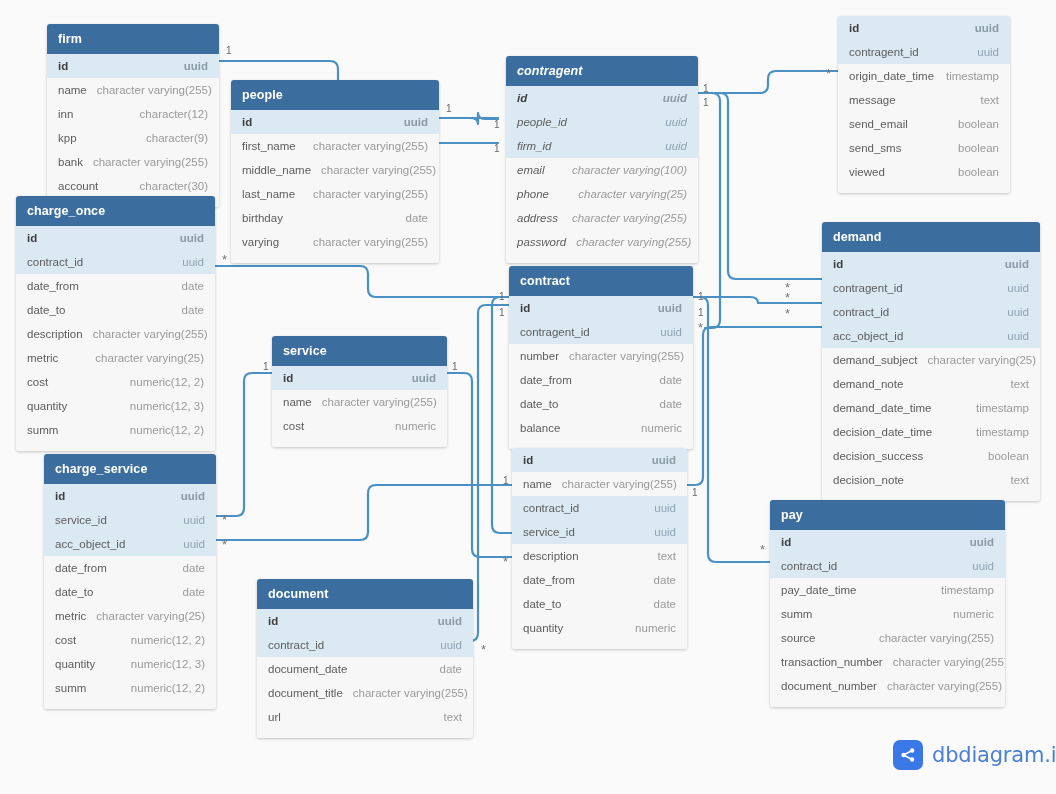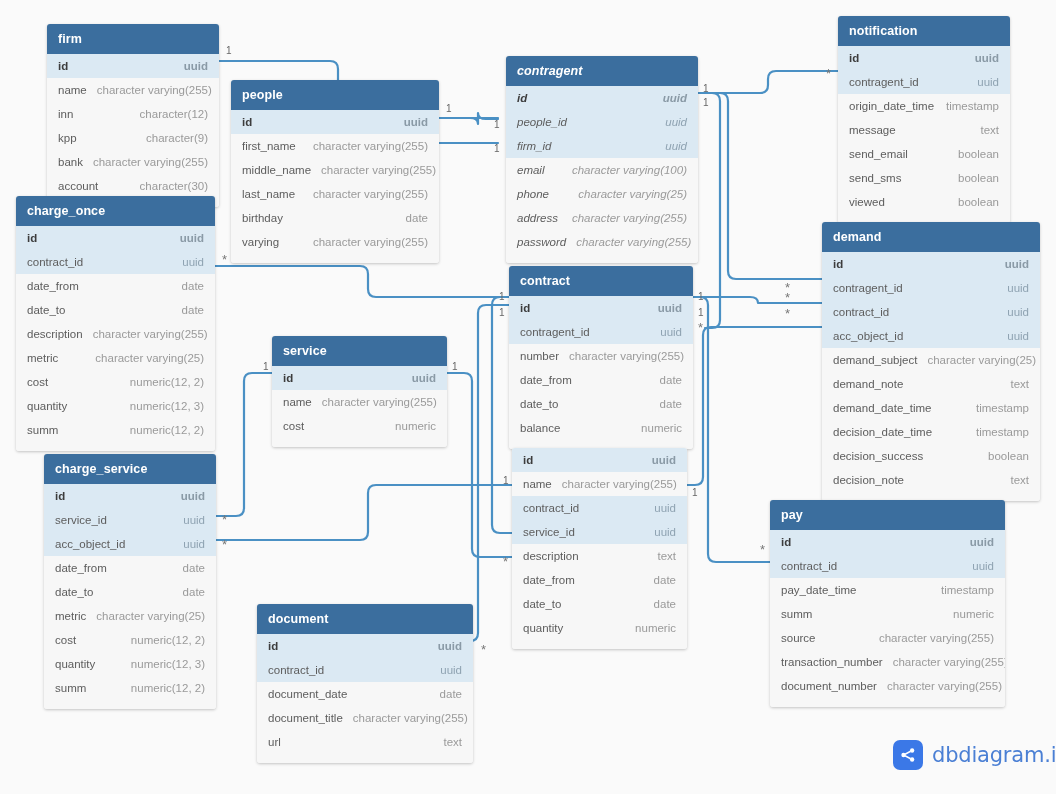--- a/index.html
+++ b/index.html
@@ -198,21 +198,20 @@
           <span class="fname">address</span>
           <span class="ftype">character varying(255)</span>
         </div>
         <div class="fld">
           <span class="fname">password</span>
           <span class="ftype">character varying(255)</span>
         </div>
         <div class="pad-bottom"></div>
       </div>
       <div class="table-card" style="left: 838px; top: 16px; width: 172px;">
-        <div class="tbl-header">notification</div>
         <div class="fld key pk">
           <span class="fname">id</span>
           <span class="ftype">uuid</span>
         </div>
         <div class="fld fk pk">
           <span class="fname">contragent_id</span>
           <span class="ftype">uuid</span>
         </div>
         <div class="fld">
           <span class="fname">origin_date_time</span>
@@ -432,21 +431,21 @@
         <div class="fld">
           <span class="fname">date_to</span>
           <span class="ftype">date</span>
         </div>
         <div class="fld">
           <span class="fname">quantity</span>
           <span class="ftype">numeric</span>
         </div>
         <div class="pad-bottom"></div>
       </div>
-      <div class="table-card" style="left: 257px; top: 579px; width: 216px; margin-top: 25px;">
+      <div class="table-card" style="left: 257px; top: 579px; width: 216px;">
         <div class="tbl-header">document</div>
         <div class="fld key pk">
           <span class="fname">id</span>
           <span class="ftype">uuid</span>
         </div>
         <div class="fld fk pk">
           <span class="fname">contract_id</span>
           <span class="ftype">uuid</span>
         </div>
         <div class="fld">

